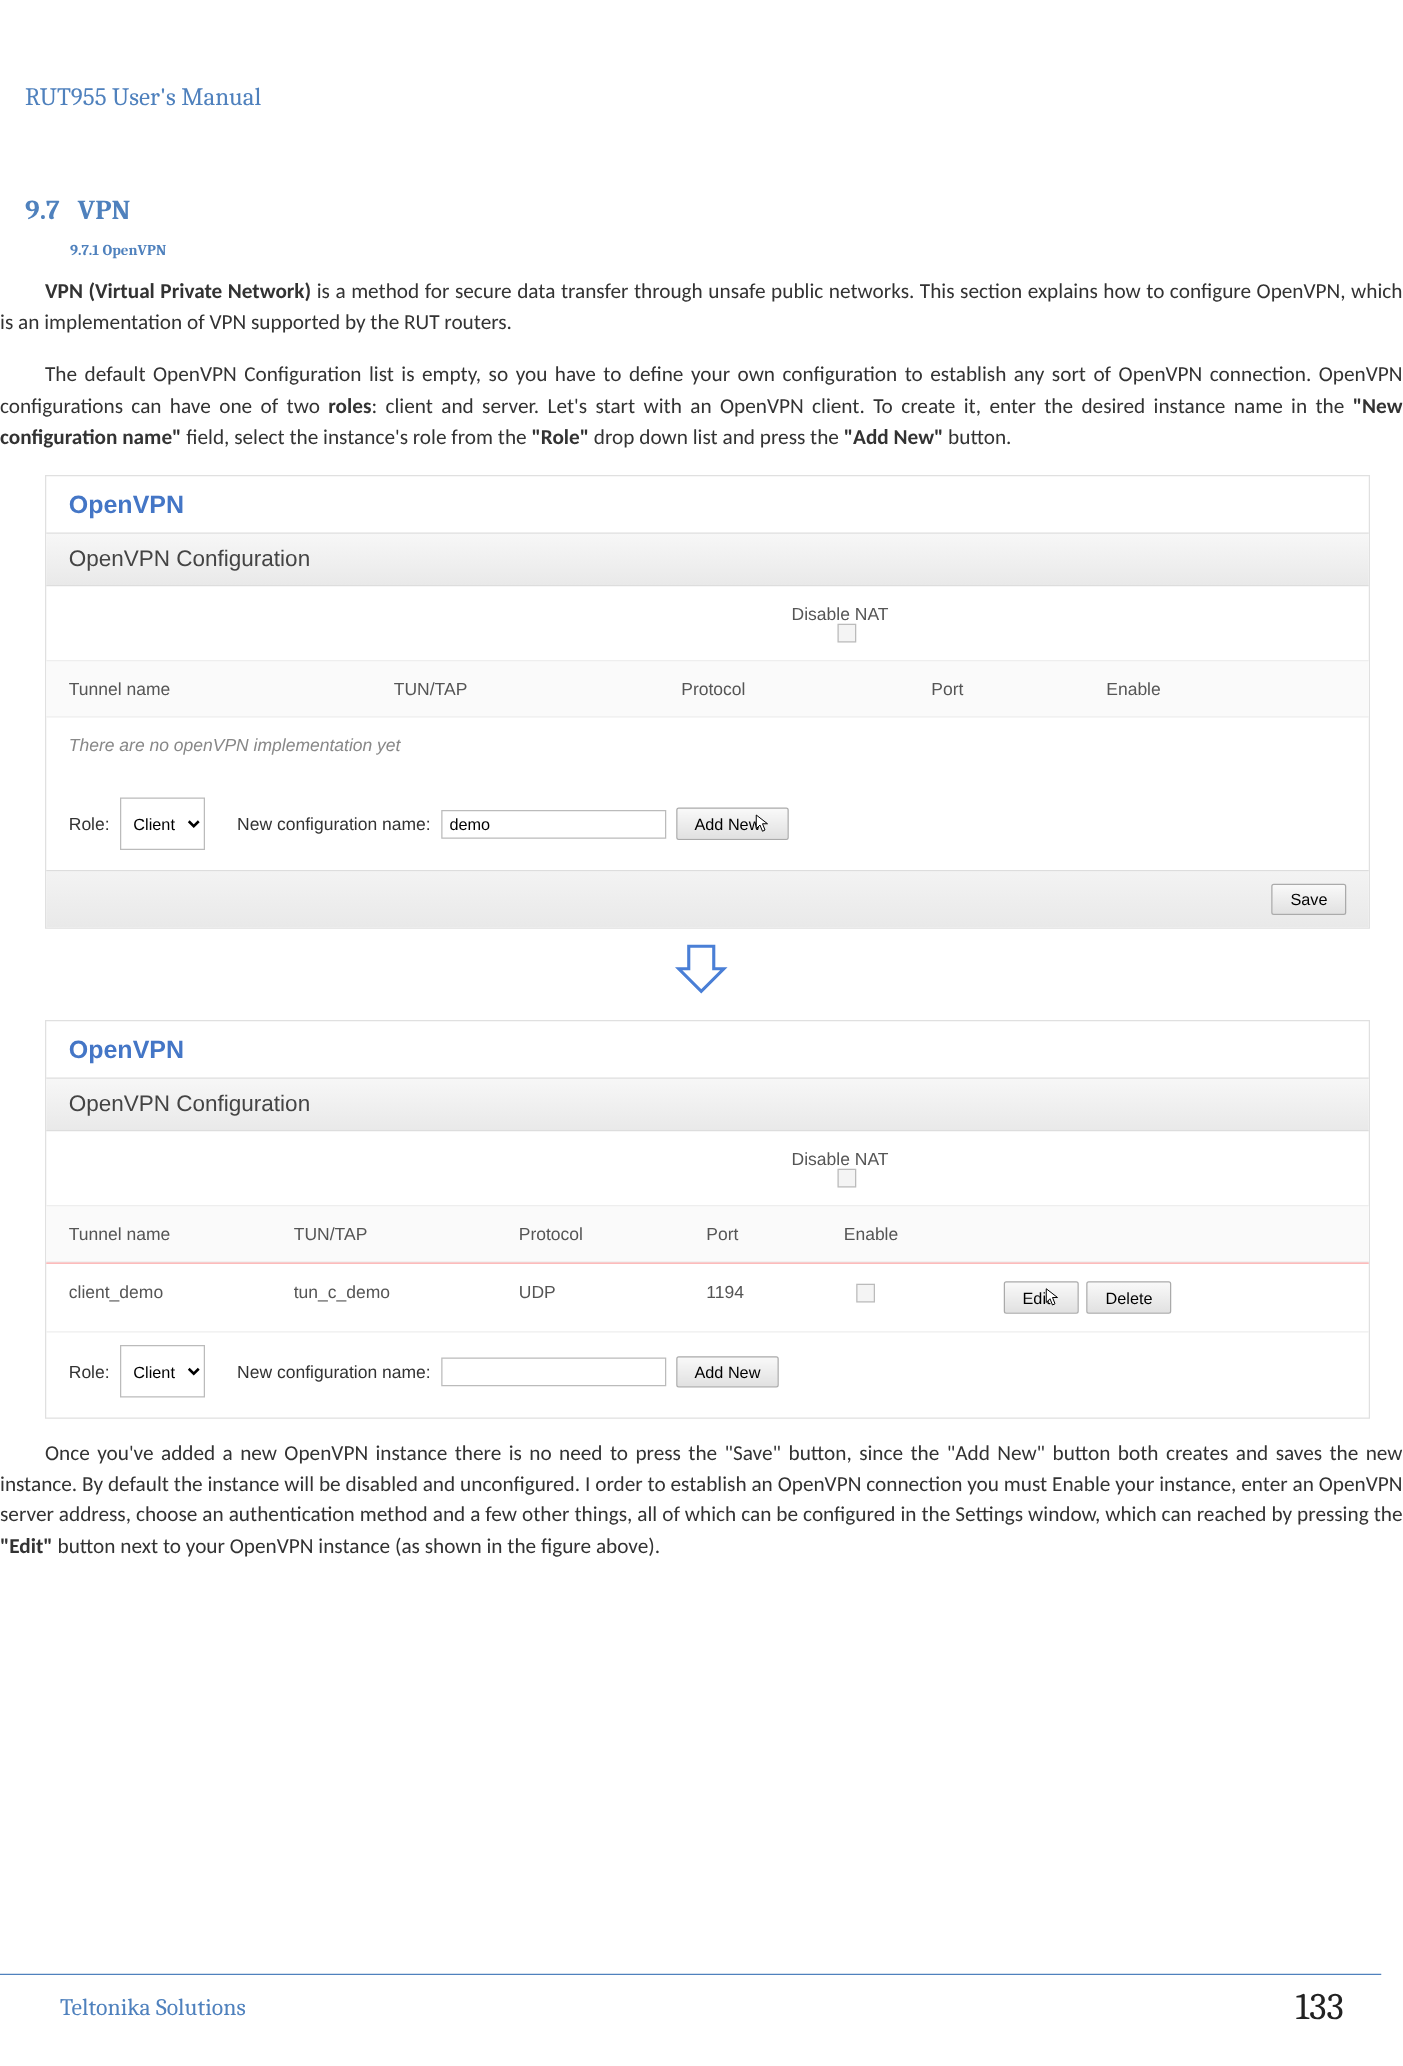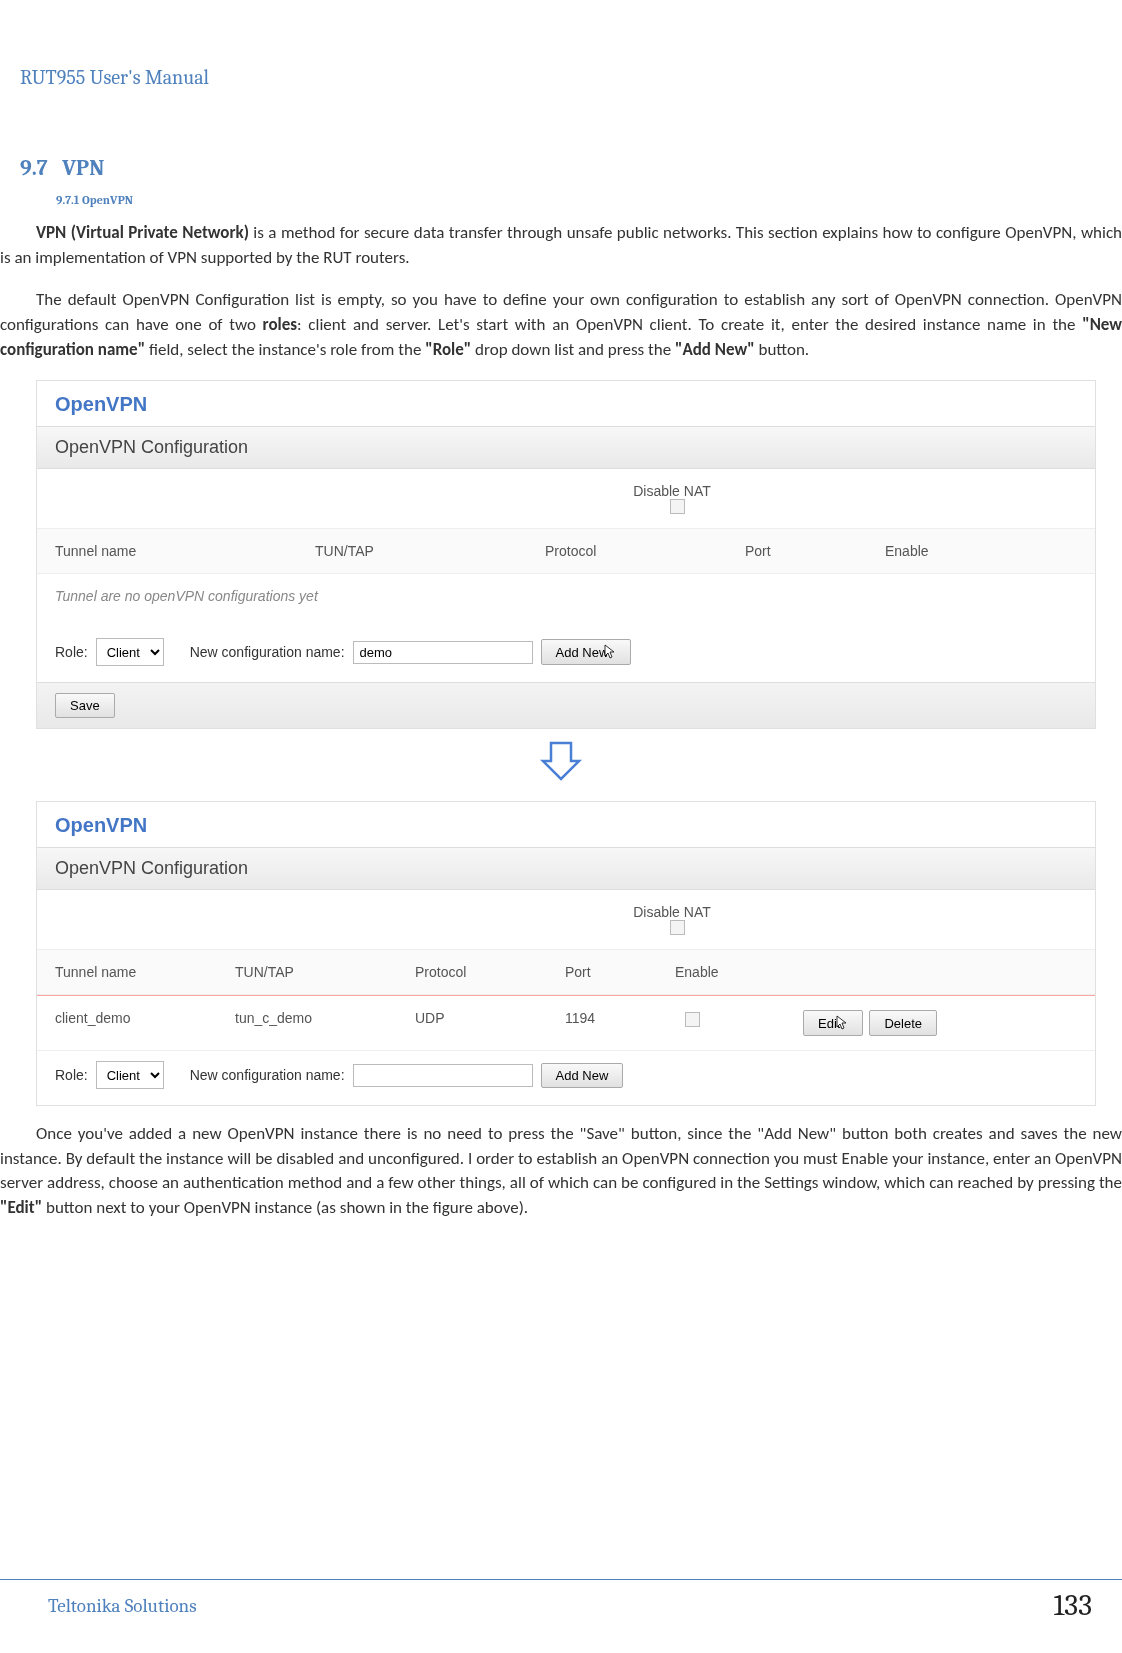--- a/index.html
+++ b/index.html
@@ -113,52 +113,53 @@
     font-family: Arial, sans-serif;
   }
   select, input[type=text] {
     font-size: 13px;
     padding: 3px 6px;
     border: 1px solid #bbb;
     background: #fff;
     font-family: Arial, sans-serif;
   }
   input[type=text] { width: 180px; }
-  select { height: 28px; }
+  select { height: 42px; }
   .btn {
     background: linear-gradient(#f9f9f9,#e1e1e1);
     border: 1px solid #aaa;
     padding: 4px 14px;
     font-size: 13px;
     cursor: pointer;
     border-radius: 2px;
     font-family: Arial, sans-serif;
     display: inline-flex;
     align-items: center;
   }
   .savebar {
     display: flex;
+    justify-content: flex-end;
     padding: 10px 18px;
     background: linear-gradient(#f3f3f3,#e9e9e9);
     border-top: 1px solid #ddd;
   }
   .arrow {
     text-align: center;
     margin: 10px 0 14px 0;
   }
   .arrow svg { width: 48px; height: 44px; }
   .cursor {
     width: 12px; height: 16px;
     display: inline-block;
     margin-left: -4px;
   }
   .footer {
     position: absolute;
     bottom: 30px;
-    left: 0; right: 0;
+    left: 0; right: 17px;
     border-top: 1px solid #4f81bd;
     padding: 8px 20px 0 48px;
     display: flex;
     justify-content: space-between;
     align-items: center;
   }
   .footer-brand {
     color: #4f81bd;
     font-family: Cambria, Georgia, serif;
     font-size: 19px;
@@ -201,21 +202,21 @@
     <span class="ss-label">Disable NAT</span>
     <span class="ck"></span>
   </div>
   <div class="cols">
     <div class="col" style="width:260px">Tunnel name</div>
     <div class="col" style="width:230px">TUN/TAP</div>
     <div class="col" style="width:200px">Protocol</div>
     <div class="col" style="width:140px">Port</div>
     <div class="col" style="width:100px">Enable</div>
   </div>
-  <div class="empty-msg">Tunnel are no openVPN configurations yet</div>
+  <div class="empty-msg">There are no openVPN implementation yet</div>
   <div class="form-row">
     <span>Role:</span>
     <select>
       <option>Client</option>
     </select>
     <span style="margin-left:18px">New configuration name:</span>
     <input type="text" value="demo" style="">
     <button class="btn">
       <span>Add New</span>
       <svg class="cursor" viewBox="0 0 12 16">

